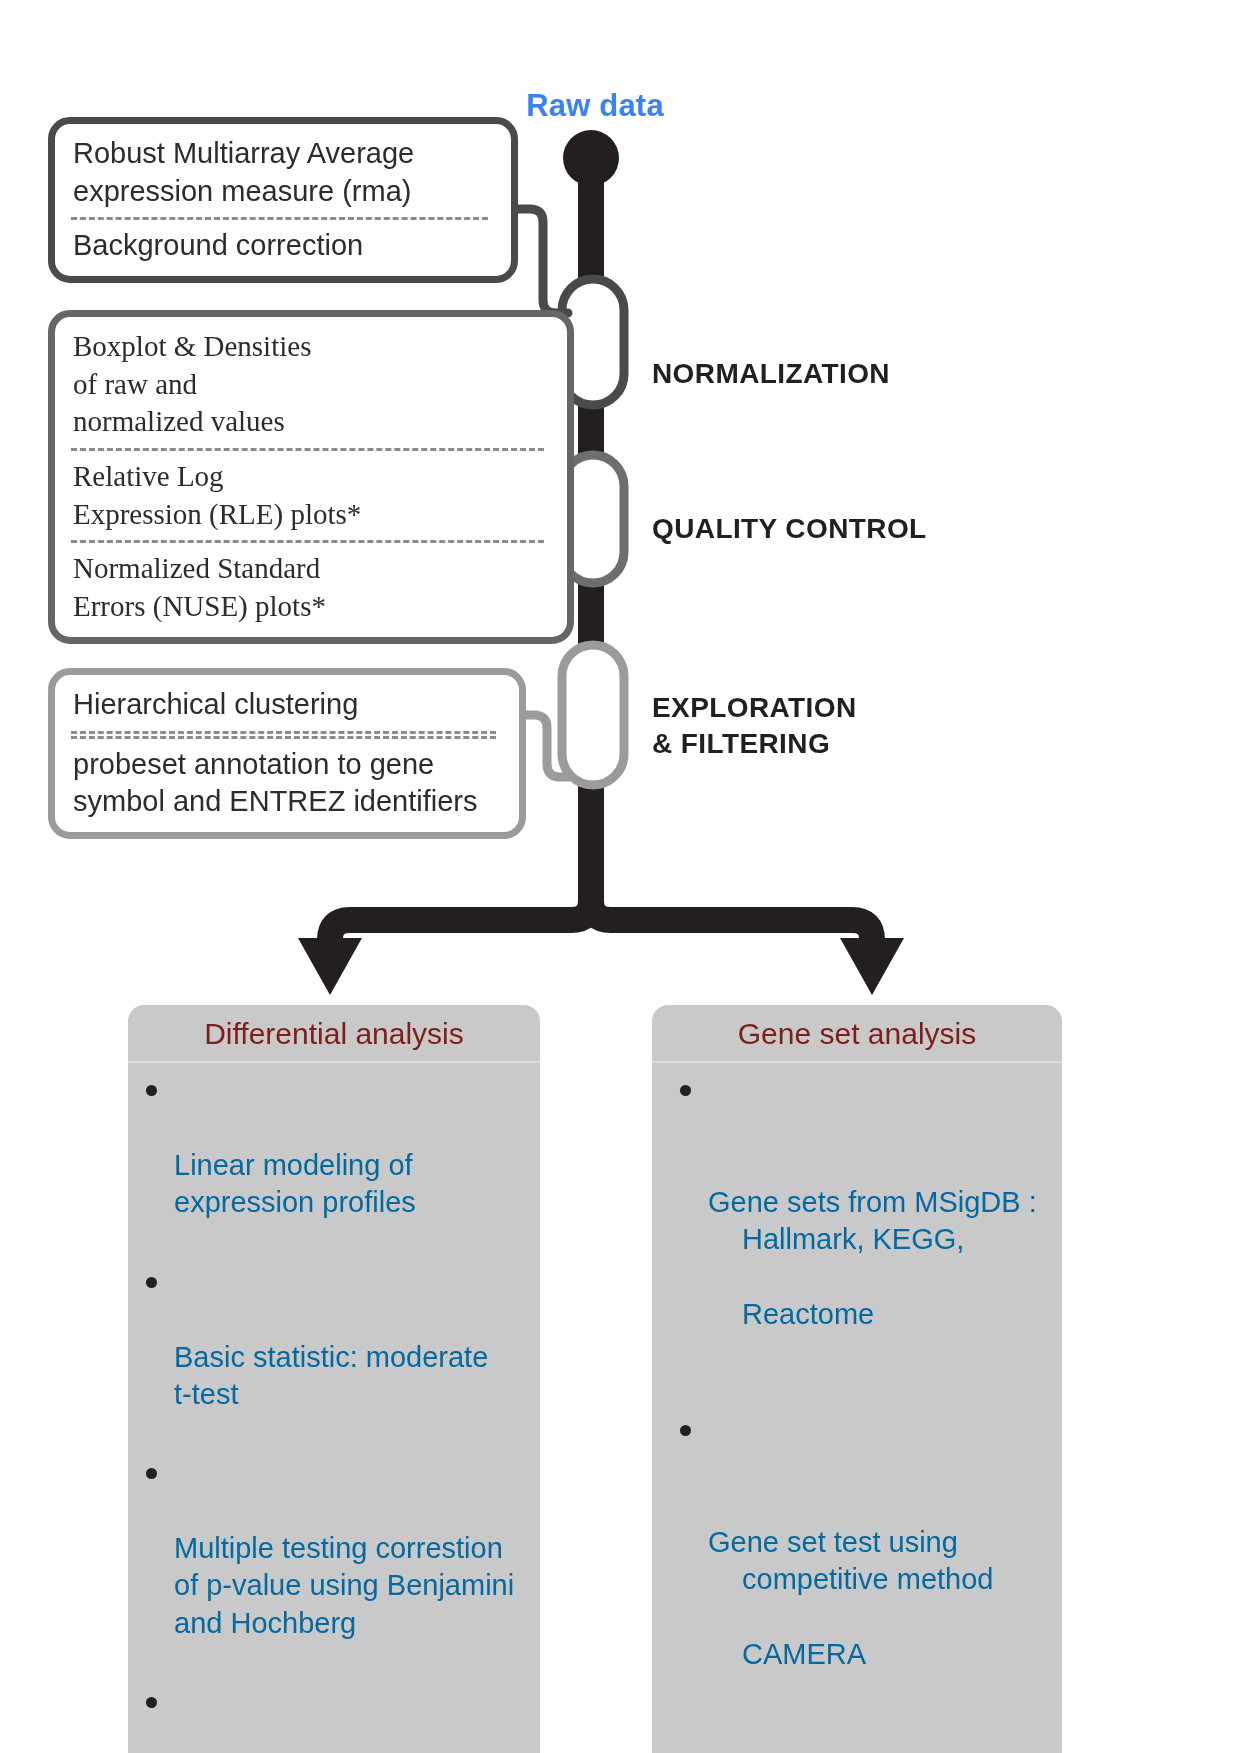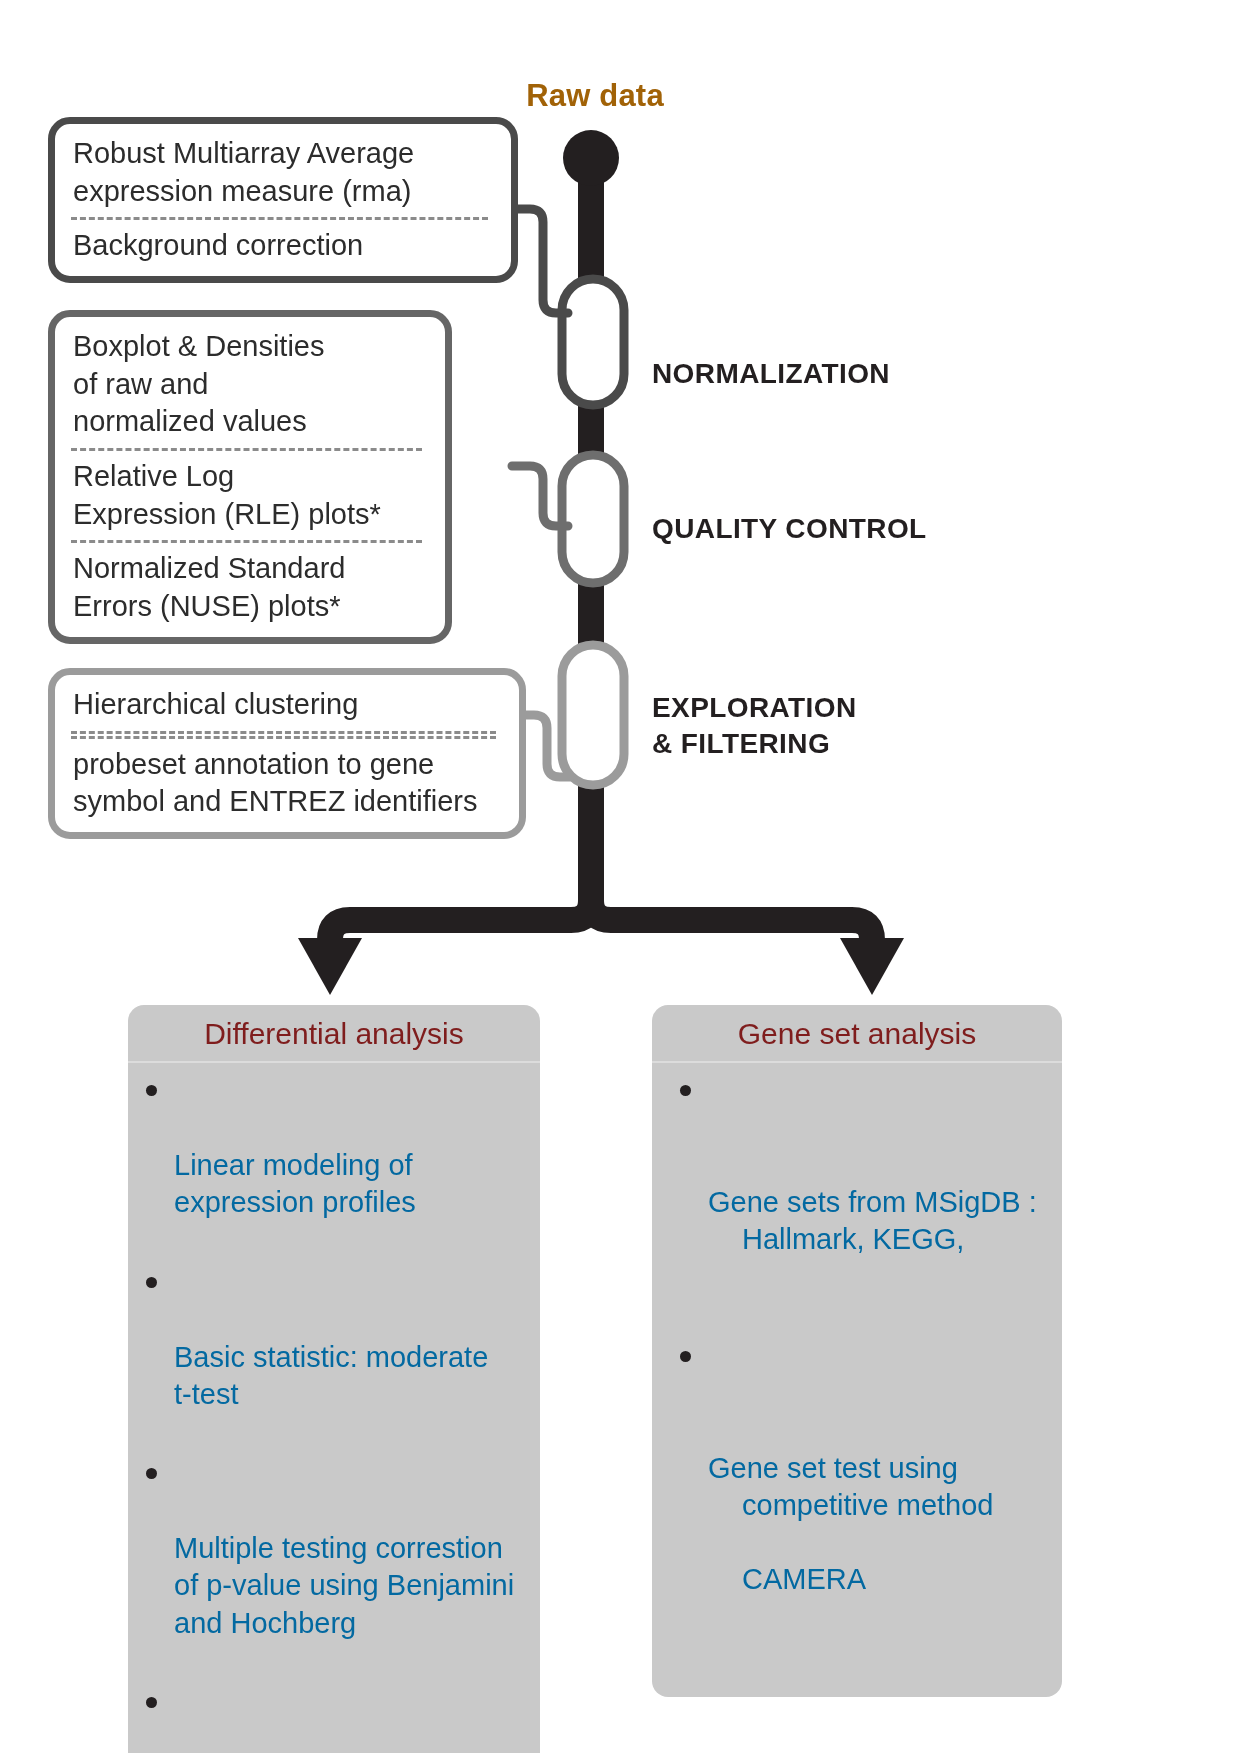--- a/index.html
+++ b/index.html
@@ -29,27 +29,27 @@
     left: 0; top: 0;
     width: 1240px;
     height: 1753px;
     pointer-events: none;
   }
 
   
   .raw-data-label {
     position: absolute;
     left: 470px;
-    top: 78px;
+    top: 88px;
     width: 250px;
     text-align: center;
     font-size: 31px;
     font-weight: bold;
     letter-spacing: 0.2px;
-    color: #a16207;
+    color: #3b82f6;
   }
 
   
   .step-card {
     position: absolute;
     box-sizing: border-box;
     background: #ffffff;
     border-radius: 22px;
     border-style: solid;
     padding: 6px 5px 6px 0;
@@ -72,23 +72,24 @@
   #card-normalization {
     left: 48px;
     top: 117px;
     width: 470px;
     border-width: 7px;
     border-color: #4a4a4a;
   }
   #card-qc {
     left: 48px;
     top: 310px;
-    width: 404px;
+    width: 526px;
     border-width: 7px;
     border-color: #666666;
+    font-family: Liberation Serif, serif;
   }
   #card-exploration {
     left: 48px;
     top: 668px;
     width: 478px;
     border-width: 7px;
     border-color: #9b9b9b;
   }
 
   
@@ -272,20 +273,21 @@
   </div>
 
   <div class="result-panel" id="panel-geneset">
     <div class="result-title">Gene set analysis</div>
     <ul class="result-list">
       <li>
         <span class="bullet"></span>
         <span class="li-text">
           <span>Gene sets from MSigDB :</span>
           <span class="cont">Hallmark, KEGG,</span>
+          <span class="cont">Reactome</span>
         </span>
       </li>
       <li>
         <span class="bullet"></span>
         <span class="li-text">
           <span>Gene set test using</span>
           <span class="cont">competitive method</span>
           <span class="cont">CAMERA</span>
         </span>
       </li>

